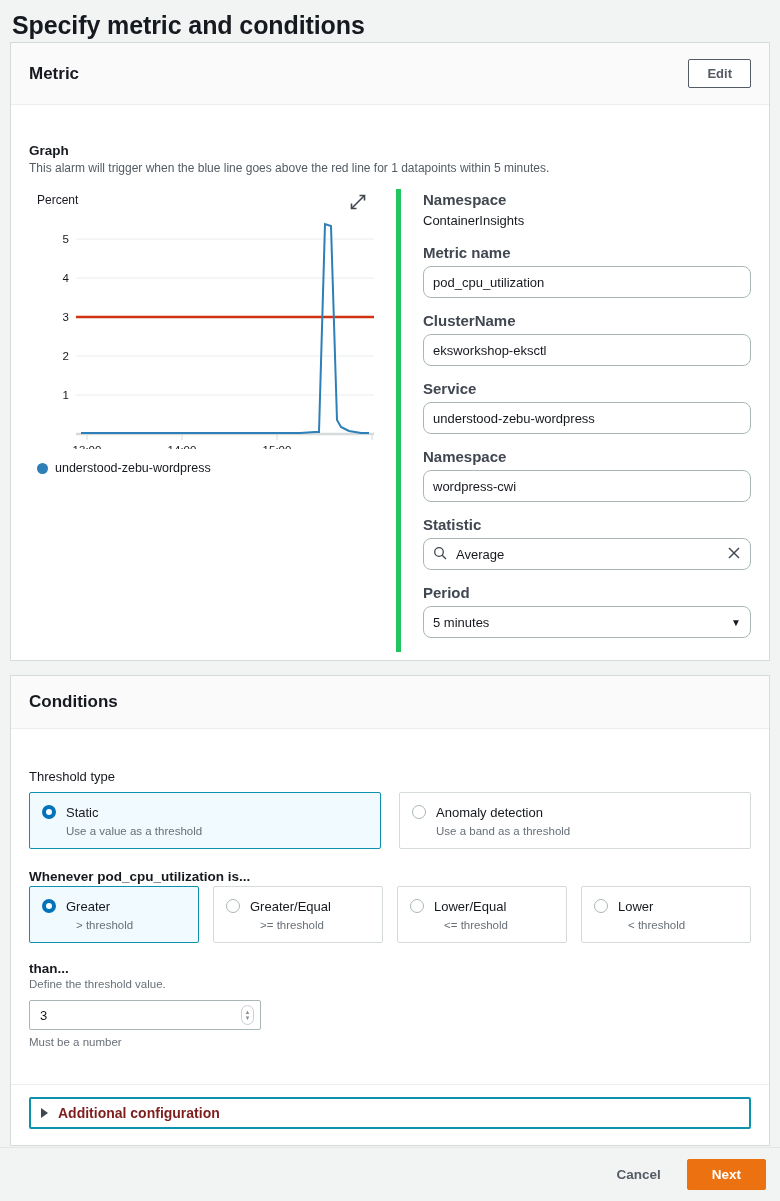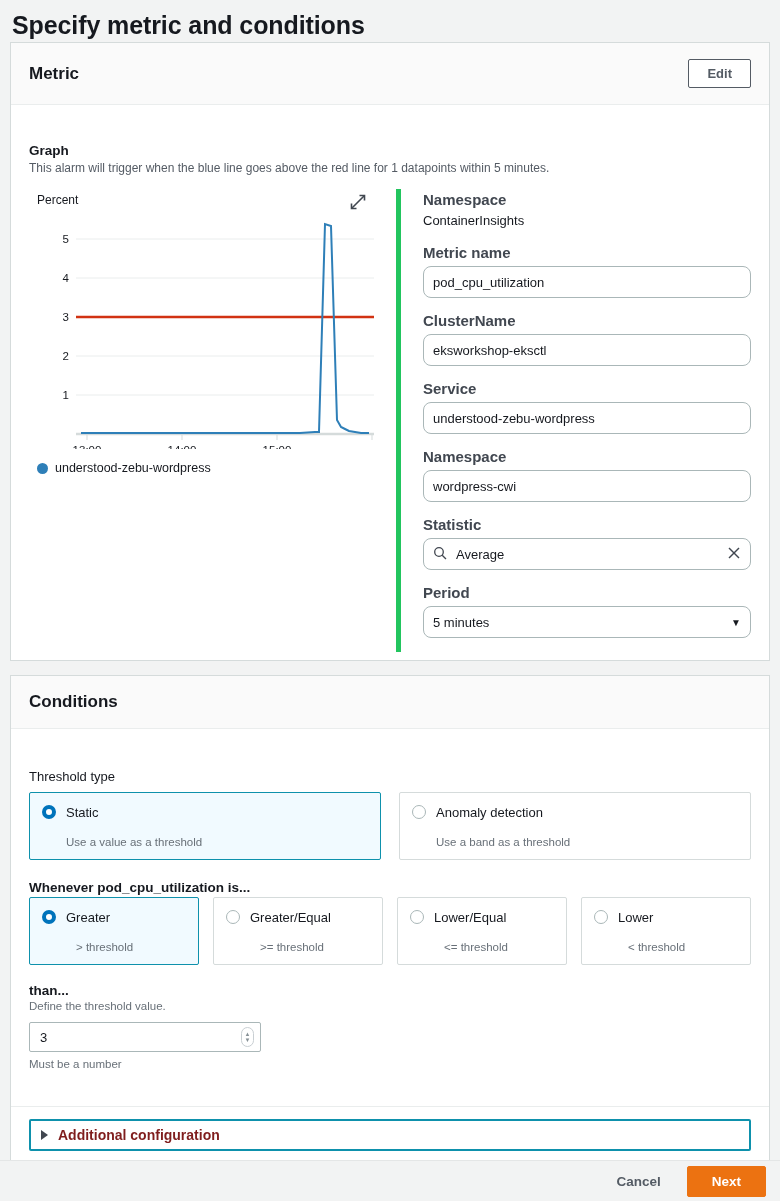--- a/index.html
+++ b/index.html
@@ -166,21 +166,21 @@
     background: #ffffff;
   }
   .tile-main {
     font-size: 13px;
     color: #16191f;
     line-height: 17px;
   }
   .tile-sub {
     font-size: 11.5px;
     color: #687078;
-    margin-top: 15px;
+    margin-top: 4px;
   }
   .tile-sub.ind { margin-left: 10px; }
 
   .block-label {
     font-size: 13.5px;
     font-weight: 700;
     color: #16191f;
     margin-bottom: 2px;
   }
   .block-desc {
@@ -233,21 +233,21 @@
     border-top: 5px solid transparent;
     border-bottom: 5px solid transparent;
   }
   .addl-text {
     font-size: 14px; font-weight: 700; color: #7f1d1d;
   }
 
   .footer {
     position: absolute;
     left: 0; bottom: 0;
-    width: 780px; height: 41px;
+    width: 780px; height: 54px;
     background: #f2f3f3;
     border-top: 1px solid #e4e6e6;
     display: flex; align-items: center;
     justify-content: flex-end;
     gap: 16px;
     padding-right: 14px;
   }
   .btn-cancel {
     background: none; border: none;
     color: #545b64; font-weight: 700; font-size: 13.5px;

